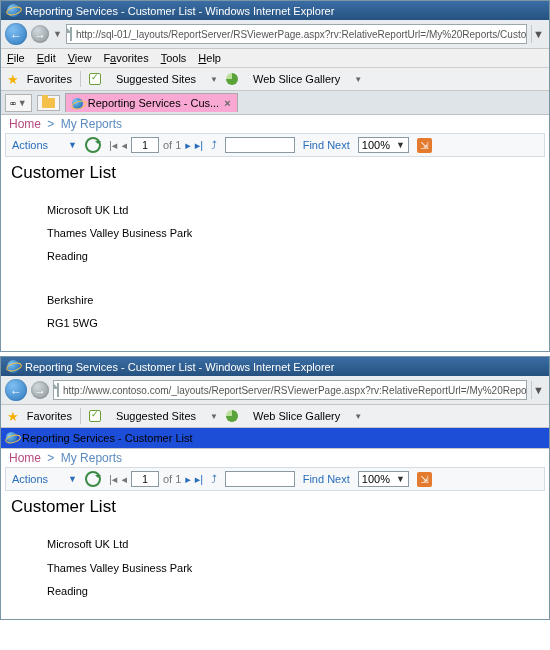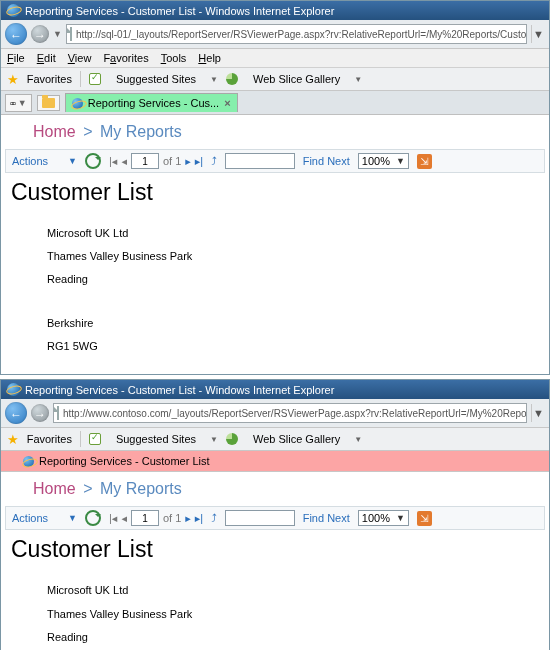--- a/index.html
+++ b/index.html
@@ -21,42 +21,42 @@
   .star { color: #f6b100; font-size: 13px; }
   .sep { width: 1px; height: 16px; background: #c7c7c7; }
   .sug-icon { width: 12px; height: 12px; background: #fff; border: 1px solid #6b9e3a; border-radius: 2px; position: relative; }
   .sug-icon::after { content: "✓"; position: absolute; font-size: 9px; color: #4b9e2a; left: 1px; top: -2px; }
   .slice-icon { width: 12px; height: 12px; border-radius: 50%; background: conic-gradient(#5aa23a 0 75%, #bde09a 0); }
   .tabsrow { background: #dfe4e8; border-bottom: 1px solid #bfbfbf; display: flex; align-items: center; gap: 5px; padding: 2px 4px; font-size: 11px; }
   .tabbtn { border: 1px solid #b3b3b3; background: #f6f6f6; padding: 2px 4px; display: flex; align-items: center; gap: 4px; }
   .tabbtn .dd2 { color: #666; font-size: 9px; }
   .folder { width: 13px; height: 10px; background: #f4c04a; border-radius: 1px; position: relative; }
   .folder::before { content: ""; position: absolute; width: 6px; height: 3px; background: #f4c04a; top: -3px; left: 0; border-radius: 1px 1px 0 0; }
-  .tab { background: #86efac; border: 1px solid #a8a8a8; border-bottom: none; padding: 3px 6px; display: flex; align-items: center; gap: 5px; max-width: 180px; }
+  .tab { background: #f9a8d4; border: 1px solid #a8a8a8; border-bottom: none; padding: 3px 6px; display: flex; align-items: center; gap: 5px; max-width: 180px; }
   .tab .x { color: #666; font-weight: bold; cursor: default; }
-  .simple-tabrow { background: #fca5a5; border-bottom: 1px solid #c7c7c7; padding: 4px 22px; display: flex; align-items: flex-end; gap: 5px; font-size: 11px; }
-  .crumbs { padding: 8px 8px; font-size: 16px; margin-left: 24px; }
+  .simple-tabrow { background: #1d4ed8; border-bottom: 1px solid #c7c7c7; padding: 4px 5px; display: flex; align-items: flex-start; gap: 5px; font-size: 11px; }
+  .crumbs { padding: 2px 8px; font-size: 12px; }
   .crumbs a { color: #b74a7f; text-decoration: none; }
   .crumbs .sep2 { color: #5a8abf; padding: 0 3px; }
   .crumbs .cur { color: #5a8abf; }
   .toolbar { background: #f6f8fa; border: 1px solid #d5dde2; margin: 0 4px; padding: 3px 6px; display: flex; align-items: center; gap: 8px; font-size: 11px; }
   .actions { color: #2a6ebb; display: flex; align-items: center; gap: 20px; }
   .actions .arr { color: #2a6ebb; font-size: 9px; }
   .refresh { width: 16px; height: 16px; border-radius: 50%; border: 2px solid #3a8a44; position: relative; }
   .refresh::after { content: ""; position: absolute; right: -2px; top: 2px; border: 3px solid transparent; border-top-color: #3a8a44; }
   .pager { display: flex; align-items: center; gap: 4px; color: #777; }
   .pager .enabled { color: #2a6ebb; }
   .pginput { width: 28px; height: 16px; border: 1px solid #8a9aa5; text-align: center; font-size: 10px; }
   .findbox { width: 70px; height: 16px; border: 1px solid #8a9aa5; font-size: 10px; }
   .findlbl { color: #2a6ebb; }
   .zoom { border: 1px solid #8a9aa5; background: #fff; padding: 1px 3px; display: flex; align-items: center; gap: 6px; height: 16px; }
   .zoom .arr { color: #333; font-size: 9px; }
   .export { width: 15px; height: 15px; background: #e37a2e; border-radius: 2px; display: flex; align-items: center; justify-content: center; color: #fff; font-size: 10px; }
   .content { padding: 6px 10px 16px; }
-  .rtitle { font-family: Arial, sans-serif; font-size: 23px; font-weight: normal; margin-bottom: 16px; }
+  .rtitle { font-family: Arial, sans-serif; font-size: 17px; font-weight: normal; margin-bottom: 16px; }
   .addr { margin-left: 36px; line-height: 2.1; font-size: 11px; }
   .ts { text-align: right; padding: 6px 28px 8px; font-size: 11px; }
   .midrow { display: flex; align-items: center; gap: 12px; }
 </style>
 </head>
 <body>
 
 <div class="window">
   <div class="titlebar">
     <span class="ie-icon"></span>

